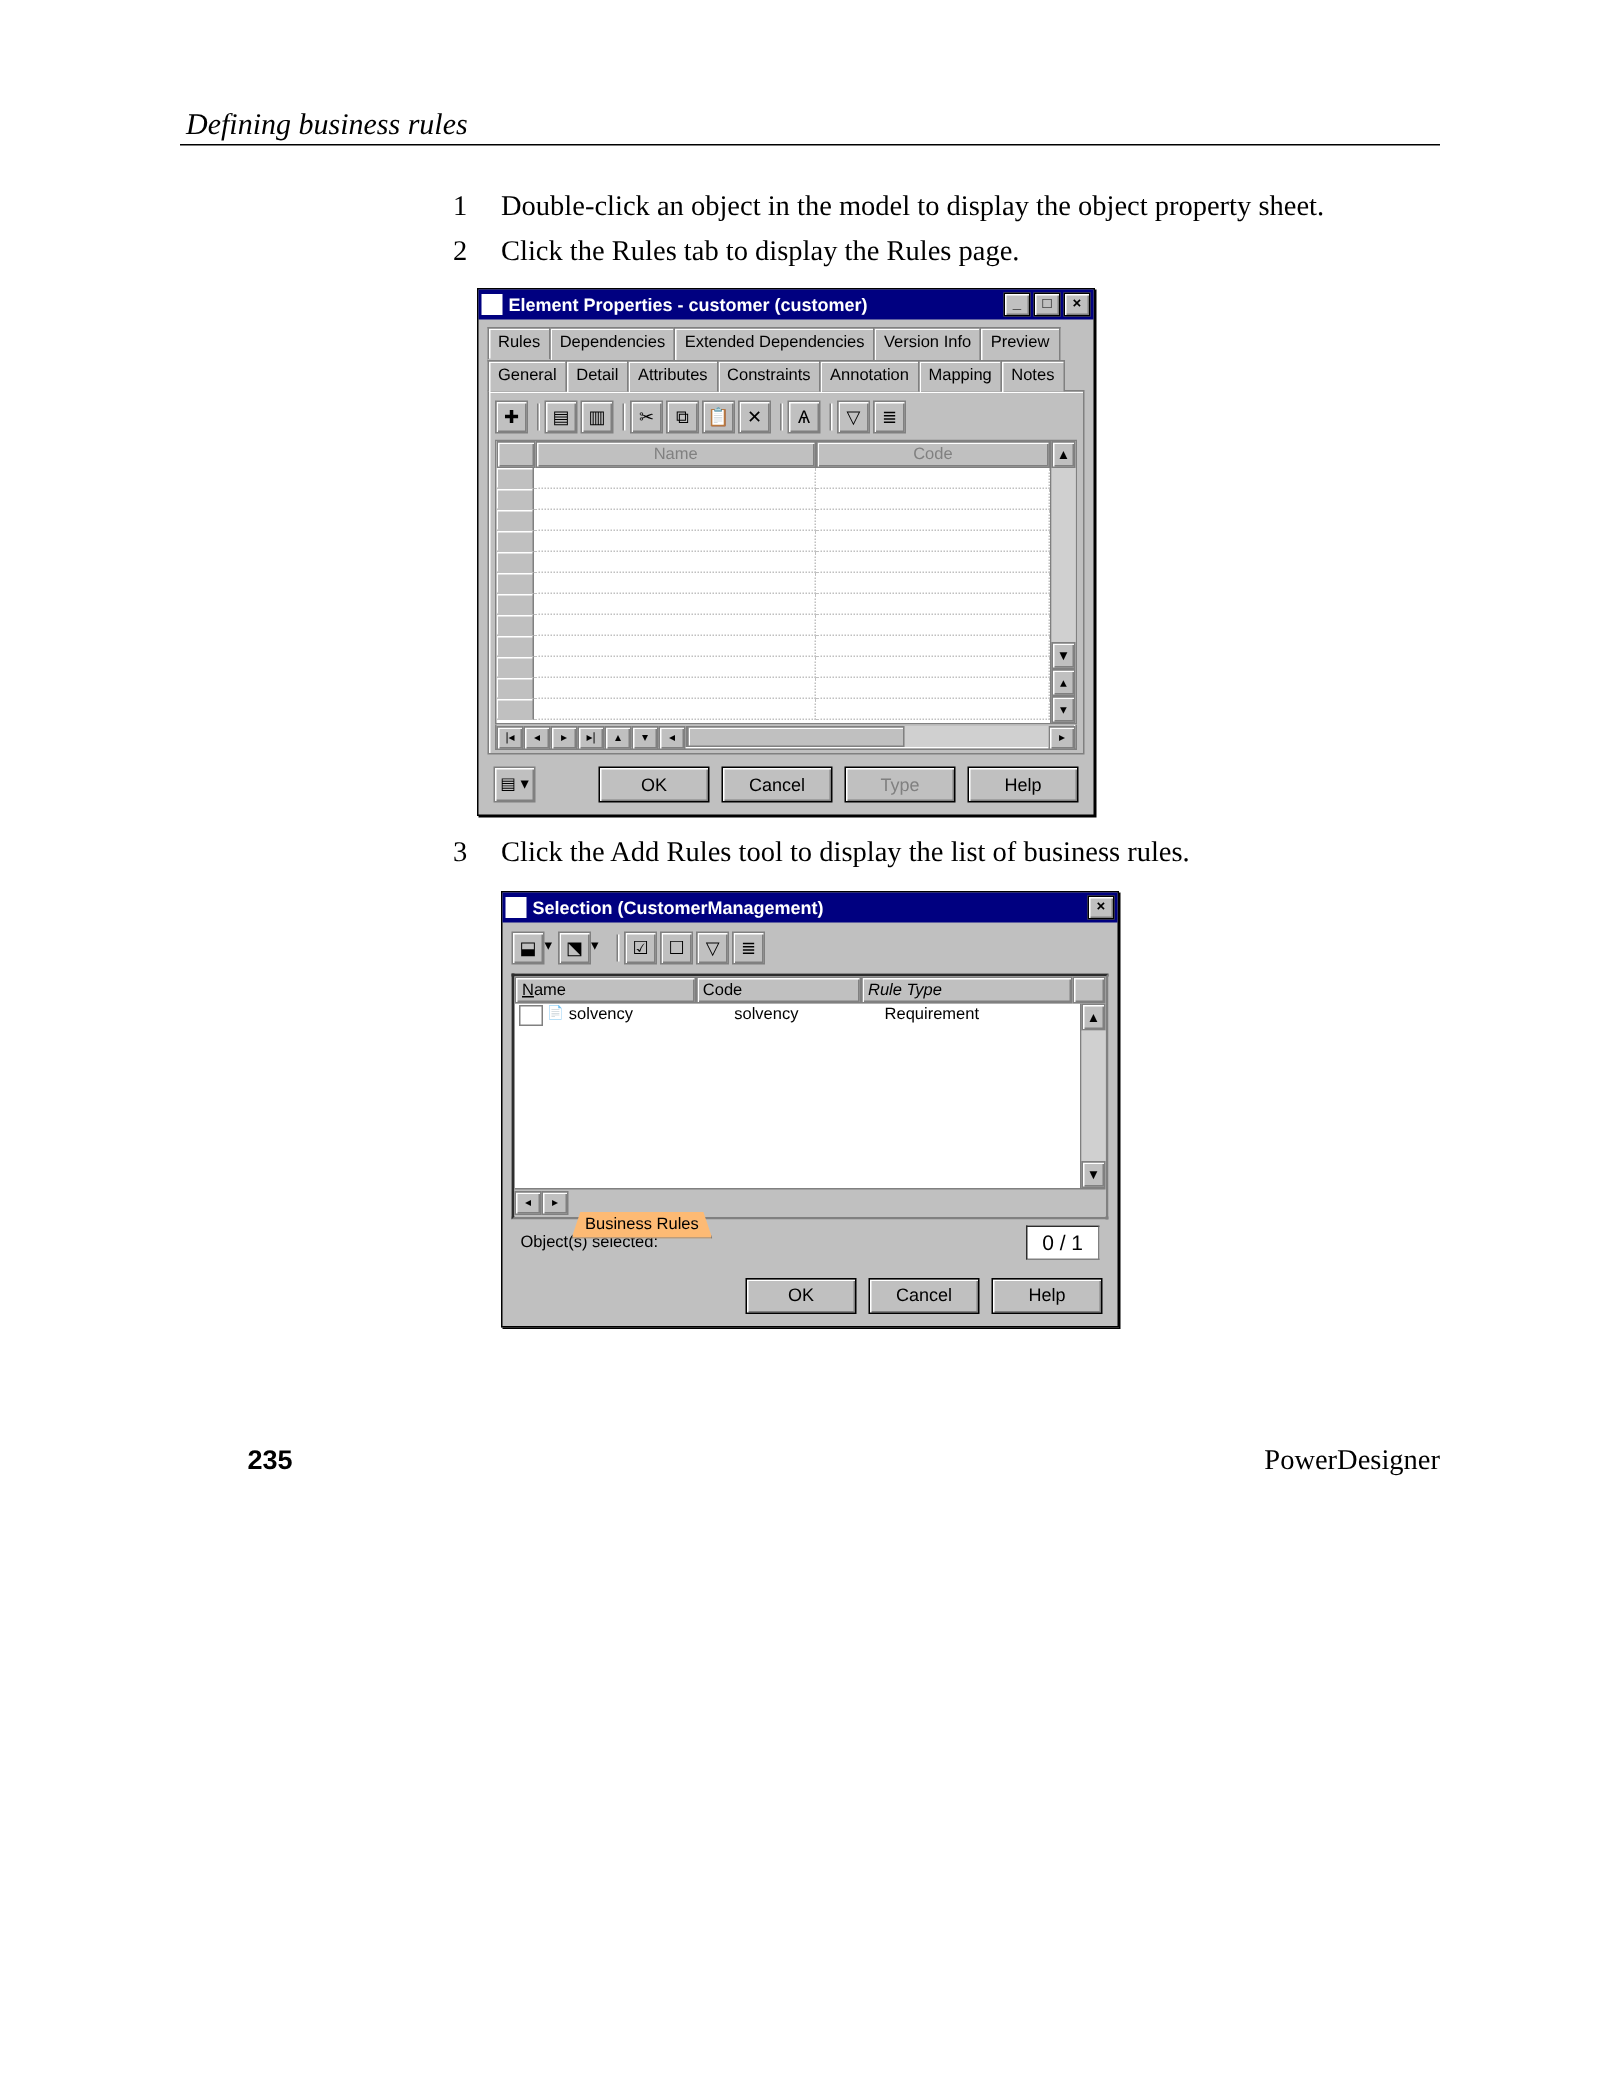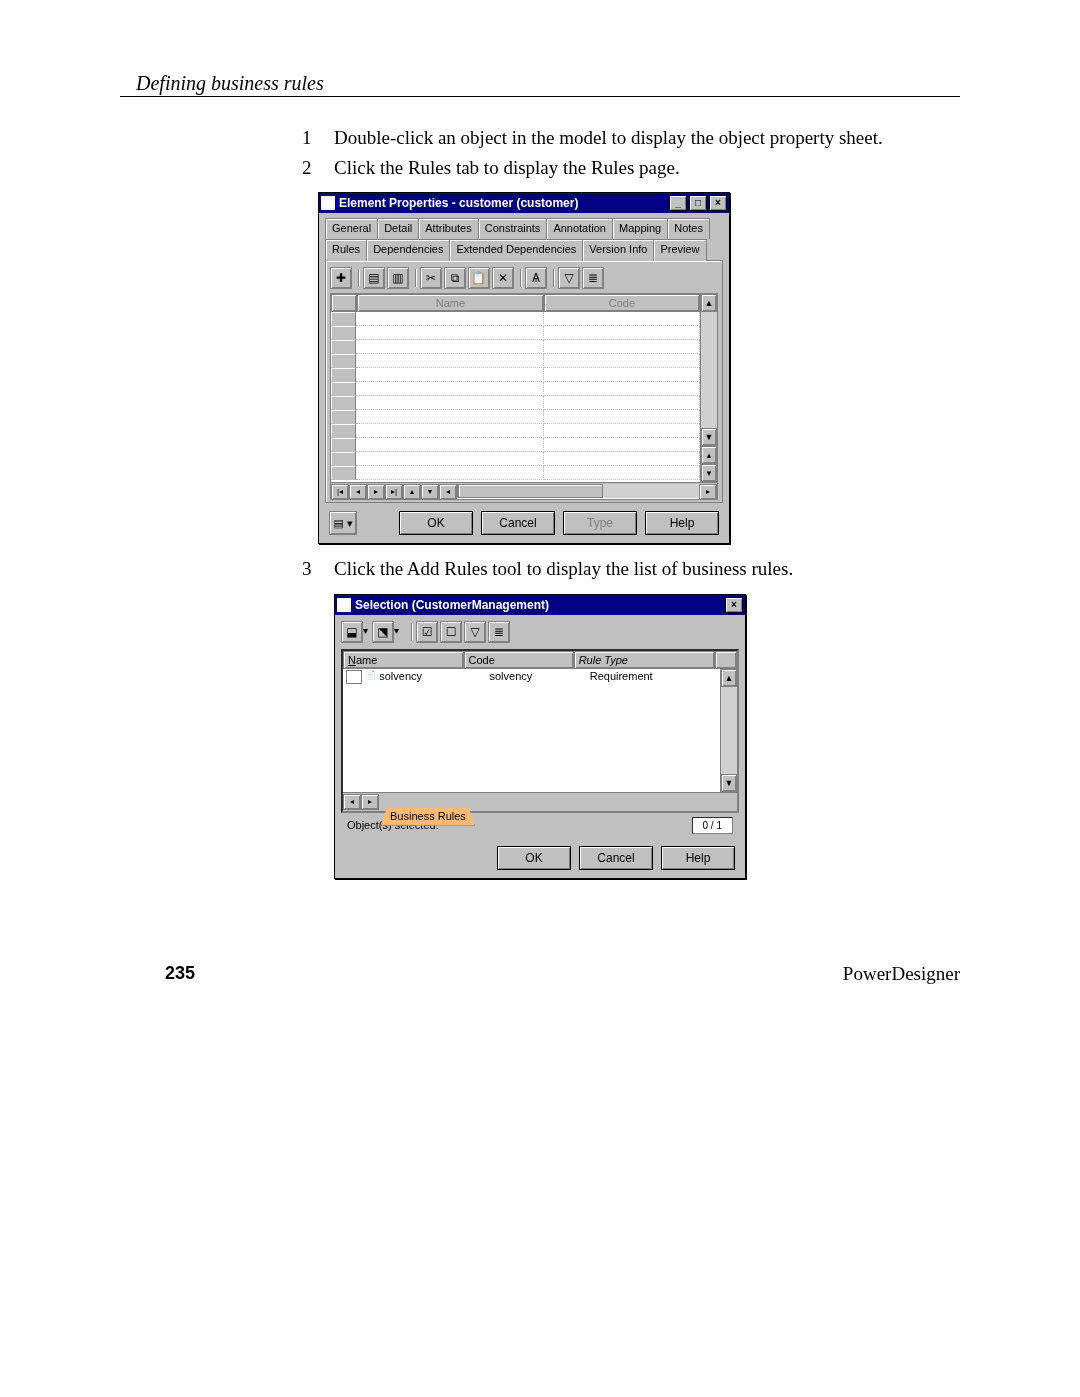--- a/index.html
+++ b/index.html
@@ -12,21 +12,21 @@
   }
   .page {
     position: relative;
     width: 1080px;
     height: 1397px;
     box-sizing: border-box;
   }
   .header-it {
     position: absolute;
     top: 72px;
-    left: 136px;
+    left: 124px;
     font-style: italic;
     font-size: 20px;
   }
   .header-rule {
     position: absolute;
     top: 96px;
     left: 120px;
     width: 840px;
     height: 0;
     border-top: 1.5px solid #000;
@@ -265,21 +265,21 @@
     clip-path: polygon(6px 0, calc(100% - 6px) 0, 100% 100%, 0 100%);
     margin-top: 30px;
   }
 
   .statusrow {
     display:flex; justify-content:space-between; align-items:center;
     padding:4px 6px; font-size:11px;
   }
   .statusbox {
     border:1px inset #808080; background:#fff;
-    padding:1px 10px; margin-left:6px; font-size:10px;
+    padding:1px 10px; margin-left:6px; font-size:14px;
   }
 
   .footer-num {
     position:absolute; left:165px; top:963px;
     font-family: Arial, Helvetica, sans-serif; font-weight:bold; font-size:18px;
   }
   .footer-prod {
     position:absolute; right:120px; top:963px;
     font-size:19px;
   }
@@ -311,35 +311,35 @@
     <div class="dialog dlg1">
       <div class="titlebar">
         <span class="t-icon"></span>
         <span>Element Properties - customer (customer)</span>
         <span class="t-spacer"></span>
         <span class="sysbtn">_</span>
         <span class="sysbtn">□</span>
         <span class="sysbtn">×</span>
       </div>
       <div class="clientarea">
+        <div class="tabs tab-row2">
+          <div class="tab active">Rules</div>
+          <div class="tab">Dependencies</div>
+          <div class="tab">Extended Dependencies</div>
+          <div class="tab">Version Info</div>
+          <div class="tab">Preview</div>
+        </div>
         <div class="tabs">
           <div class="tab">General</div>
           <div class="tab">Detail</div>
           <div class="tab">Attributes</div>
           <div class="tab">Constraints</div>
           <div class="tab">Annotation</div>
           <div class="tab">Mapping</div>
           <div class="tab">Notes</div>
-        </div>
-        <div class="tabs tab-row2">
-          <div class="tab active">Rules</div>
-          <div class="tab">Dependencies</div>
-          <div class="tab">Extended Dependencies</div>
-          <div class="tab">Version Info</div>
-          <div class="tab">Preview</div>
         </div>
 
         <div class="tab-panel">
           <div class="toolbar">
             <span class="tbtn">✚</span>
             <span class="tsep"></span>
             <span class="tbtn">▤</span>
             <span class="tbtn">▥</span>
             <span class="tsep"></span>
             <span class="tbtn">✂</span>

